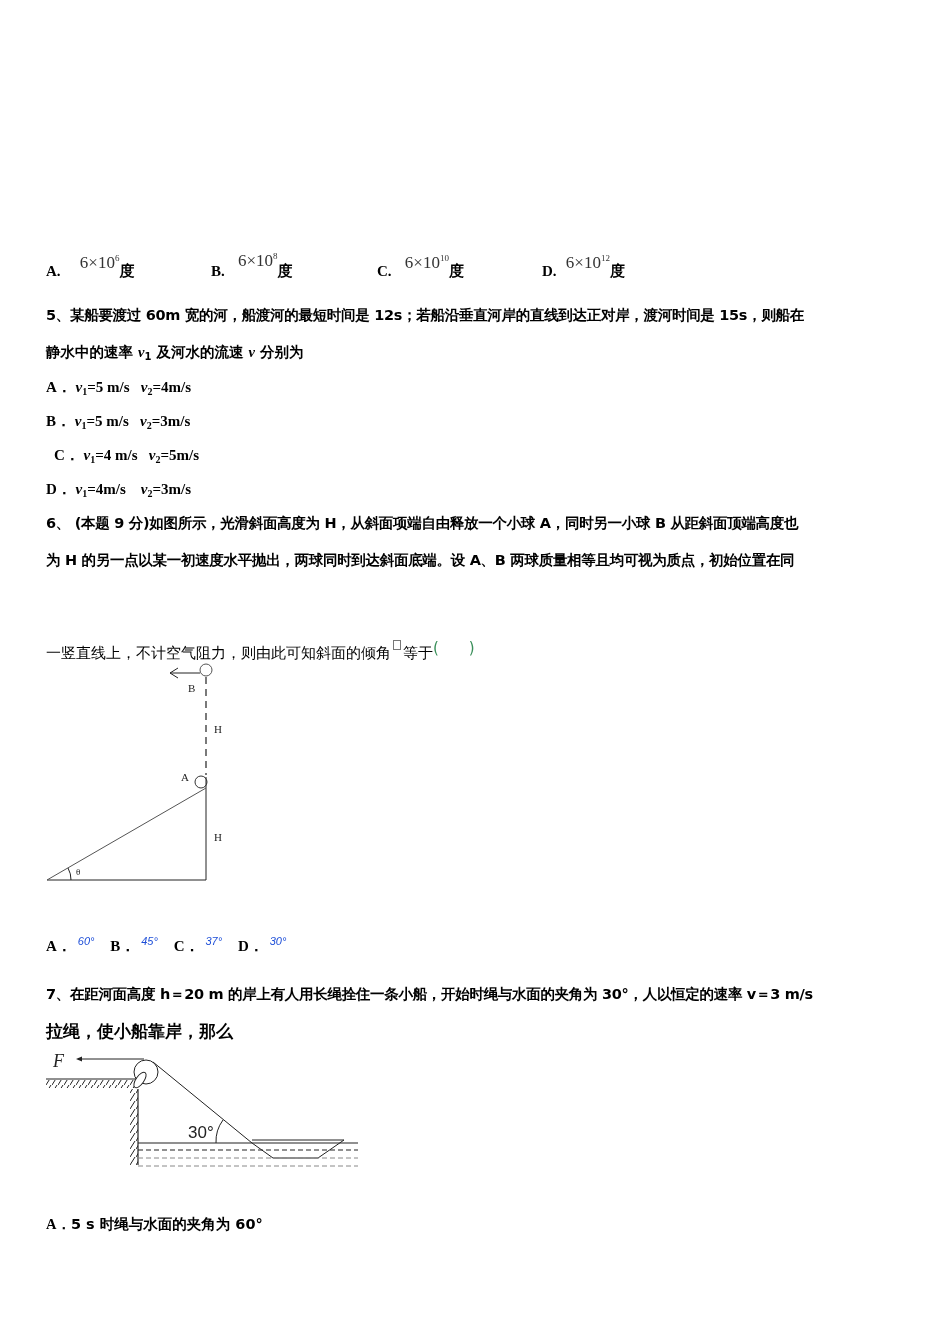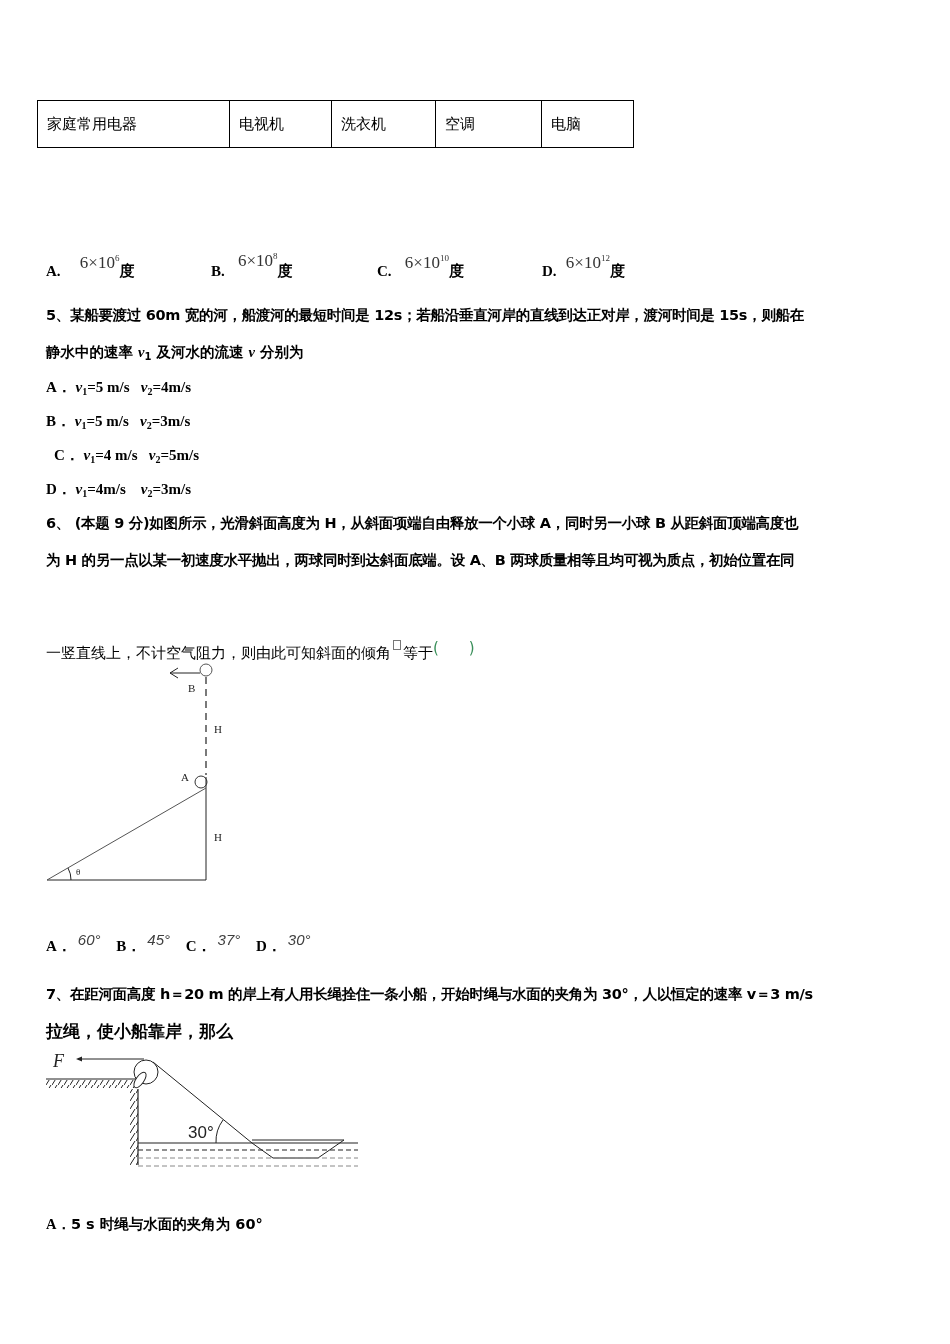--- a/index.html
+++ b/index.html
@@ -26,36 +26,29 @@
     vertical-align: middle;
     font-family: "DejaVu Sans", "Liberation Sans", sans-serif;
   }
   table.appliances td.num { font-family: "Liberation Serif", serif; font-weight: bold; font-size: 15px; }
   .c0 { width: 182px; } .c1 { width: 92px; } .c2 { width: 94px; } .c3 { width: 96px; } .c4 { width: 82px; }
 
   .opt-label { font-family: "Liberation Serif", serif; font-weight: bold; font-size: 15px; }
   .sci { font-family: "Liberation Serif", serif; color: #333; font-size: 17px; font-weight: normal; }
   .sci sup { font-size: 9px; }
   .deg-unit { font-family: "DejaVu Sans", sans-serif; font-weight: bold; font-size: 15px; }
-  .angle-opt { font-family: "Liberation Sans", sans-serif; font-style: italic; color: #404040; font-size: 15px; font-weight: normal; }
+  .angle-opt { font-family: "Liberation Sans", sans-serif; font-style: italic; color: #1d4ed8; font-size: 11px; font-weight: normal; }
   .paren { color: #3a8f5a; font-family: "DejaVu Sans", sans-serif; font-weight: normal; font-size: 15px; }
   .box-char { display: inline-block; width: 6px; height: 8px; border: 1px solid #777; vertical-align: 8px; margin: 0 2px; }
 </style>
 </head>
 <body>
 
 <table class="appliances">
   <tbody>
-      <tr>
-    <td class="c0">家庭常用电器</td>
-    <td class="c1">电视机</td>
-    <td class="c2">洗衣机</td>
-    <td class="c3">空调</td>
-    <td class="c4">电脑</td>
-  </tr>
 </tbody>
   </table>
 
 <div class="abs txt" style="left:46px; top:256px;">
   <span class="opt-label">A.</span>
   <span class="sci" style="position:relative; top:-8px; margin-left:14px;"><span>6×10</span><sup>6</sup></span><span class="deg-unit">度</span>
 </div>
 <div class="abs txt" style="left:211px; top:256px;">
   <span class="opt-label">B.</span>
   <span class="sci" style="position:relative; top:-10px; margin-left:8px;"><span>6×10</span><sup>8</sup></span><span class="deg-unit">度</span>

